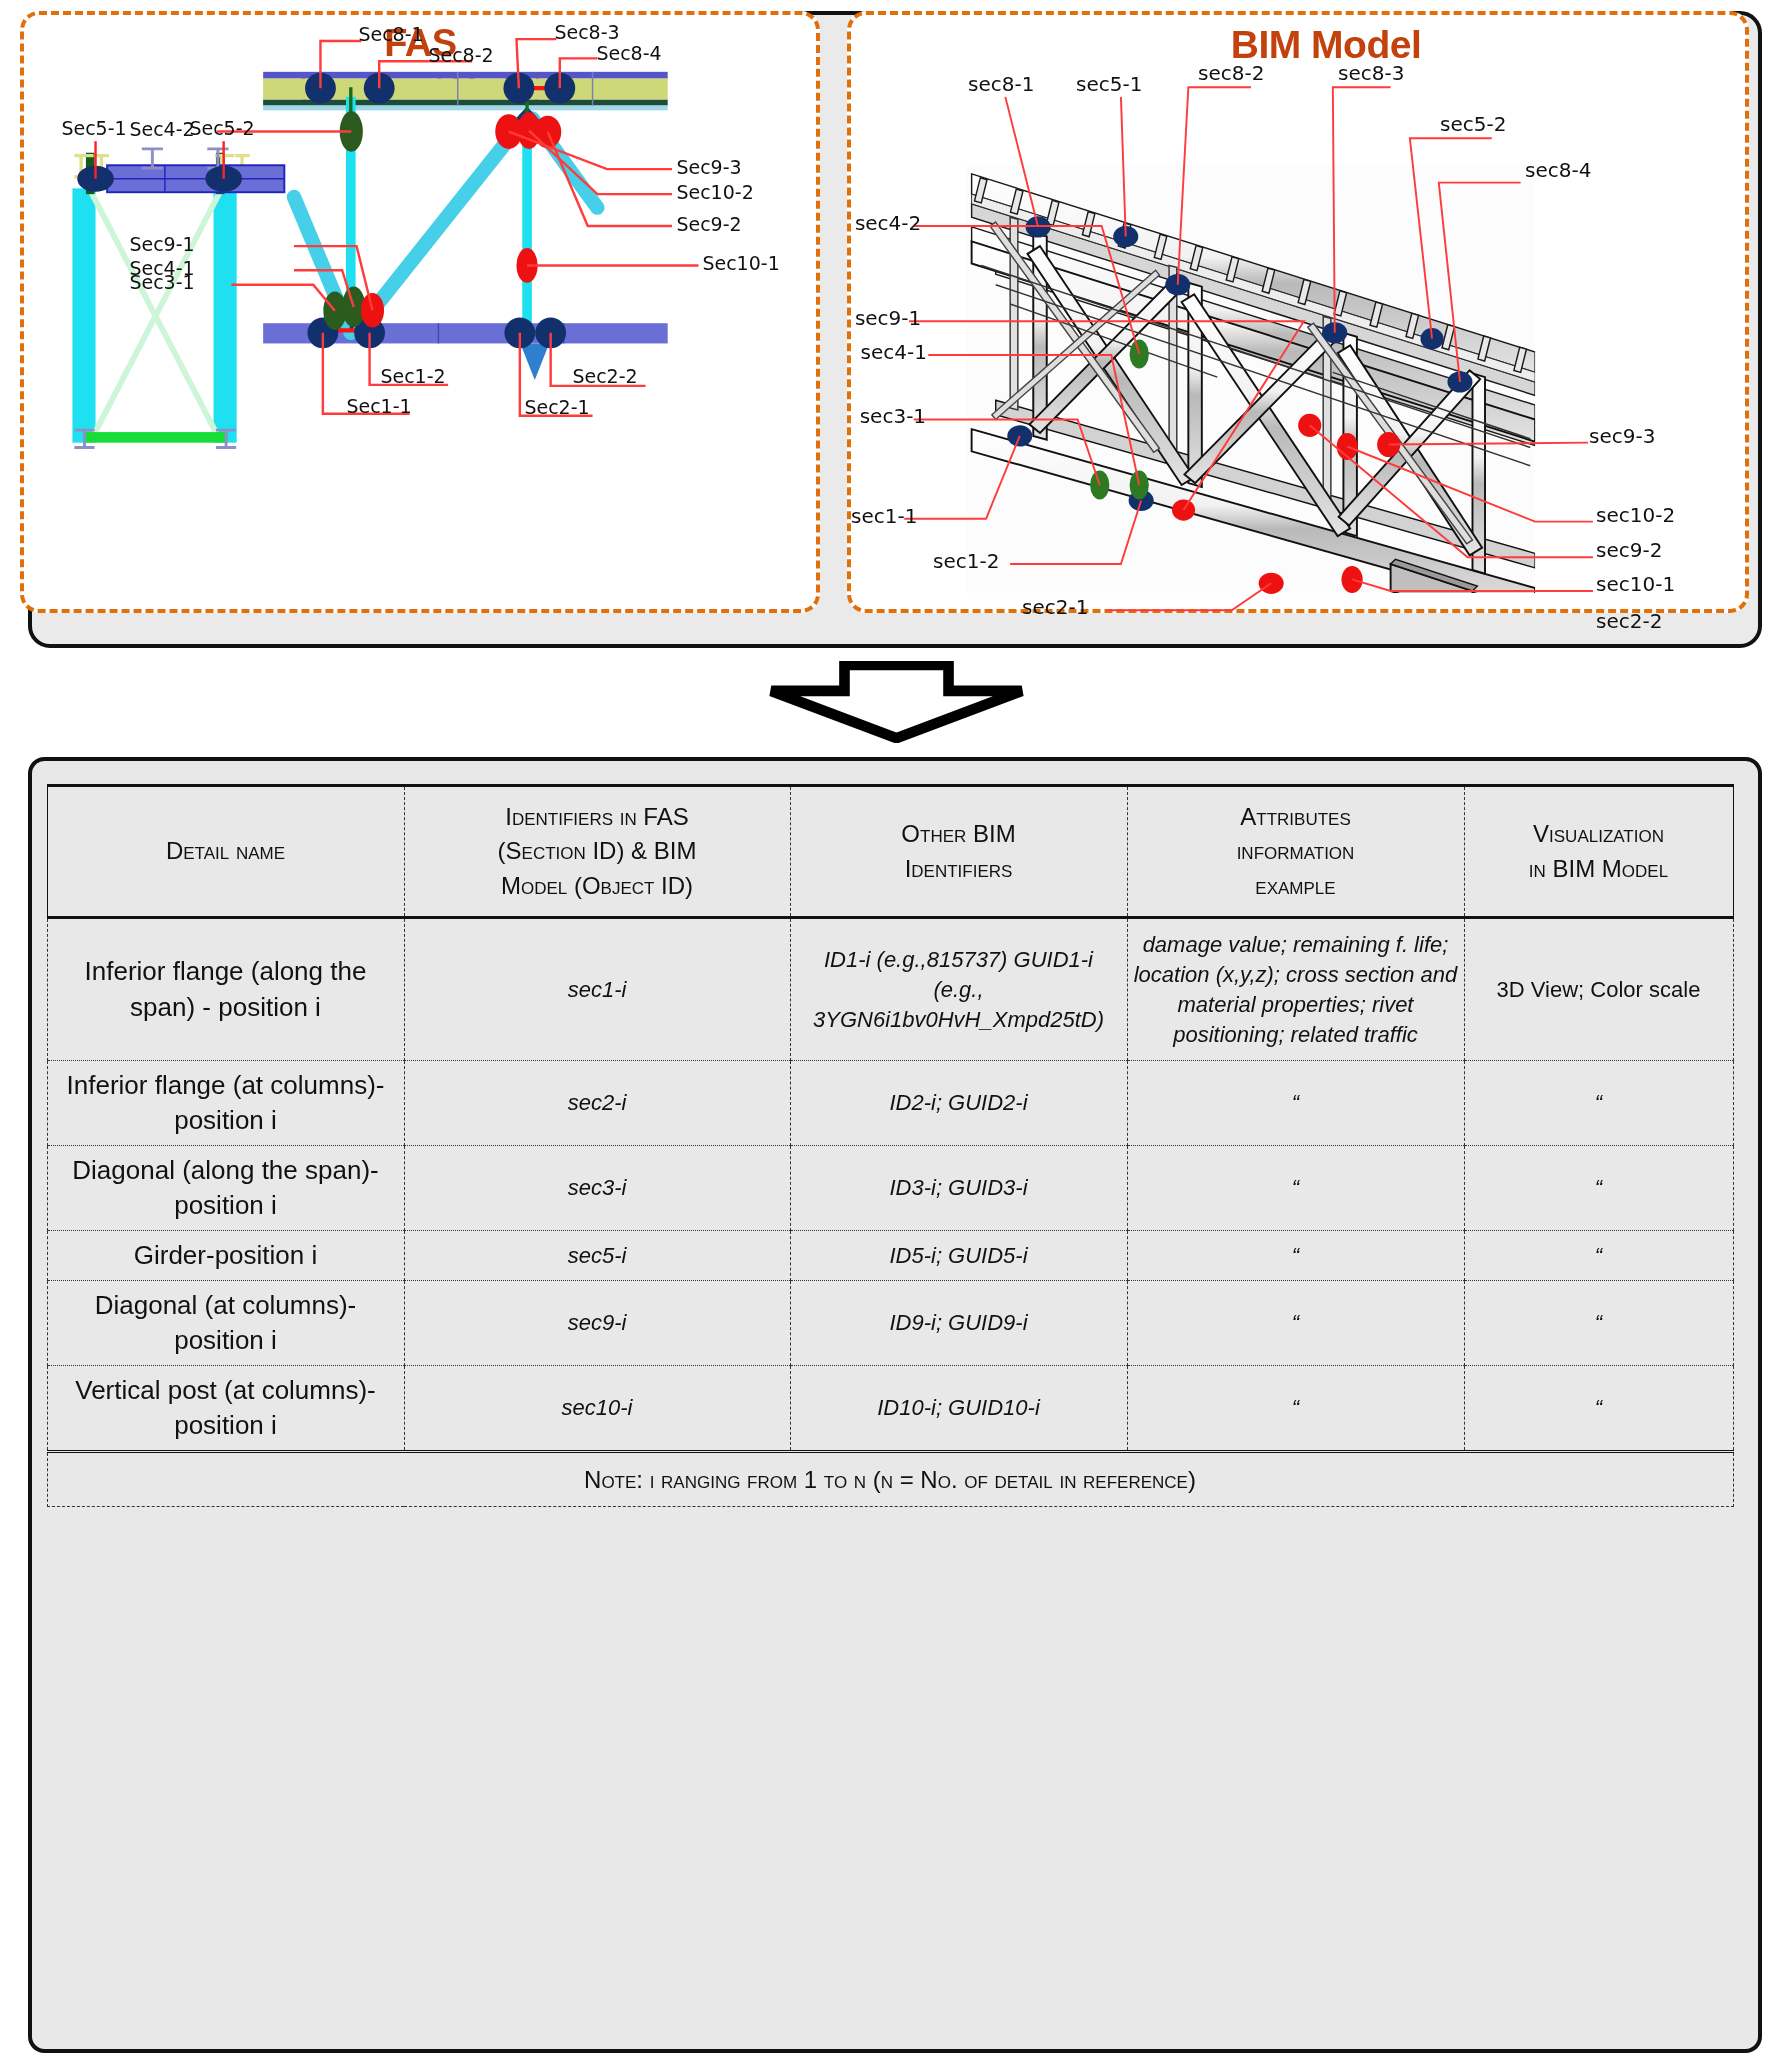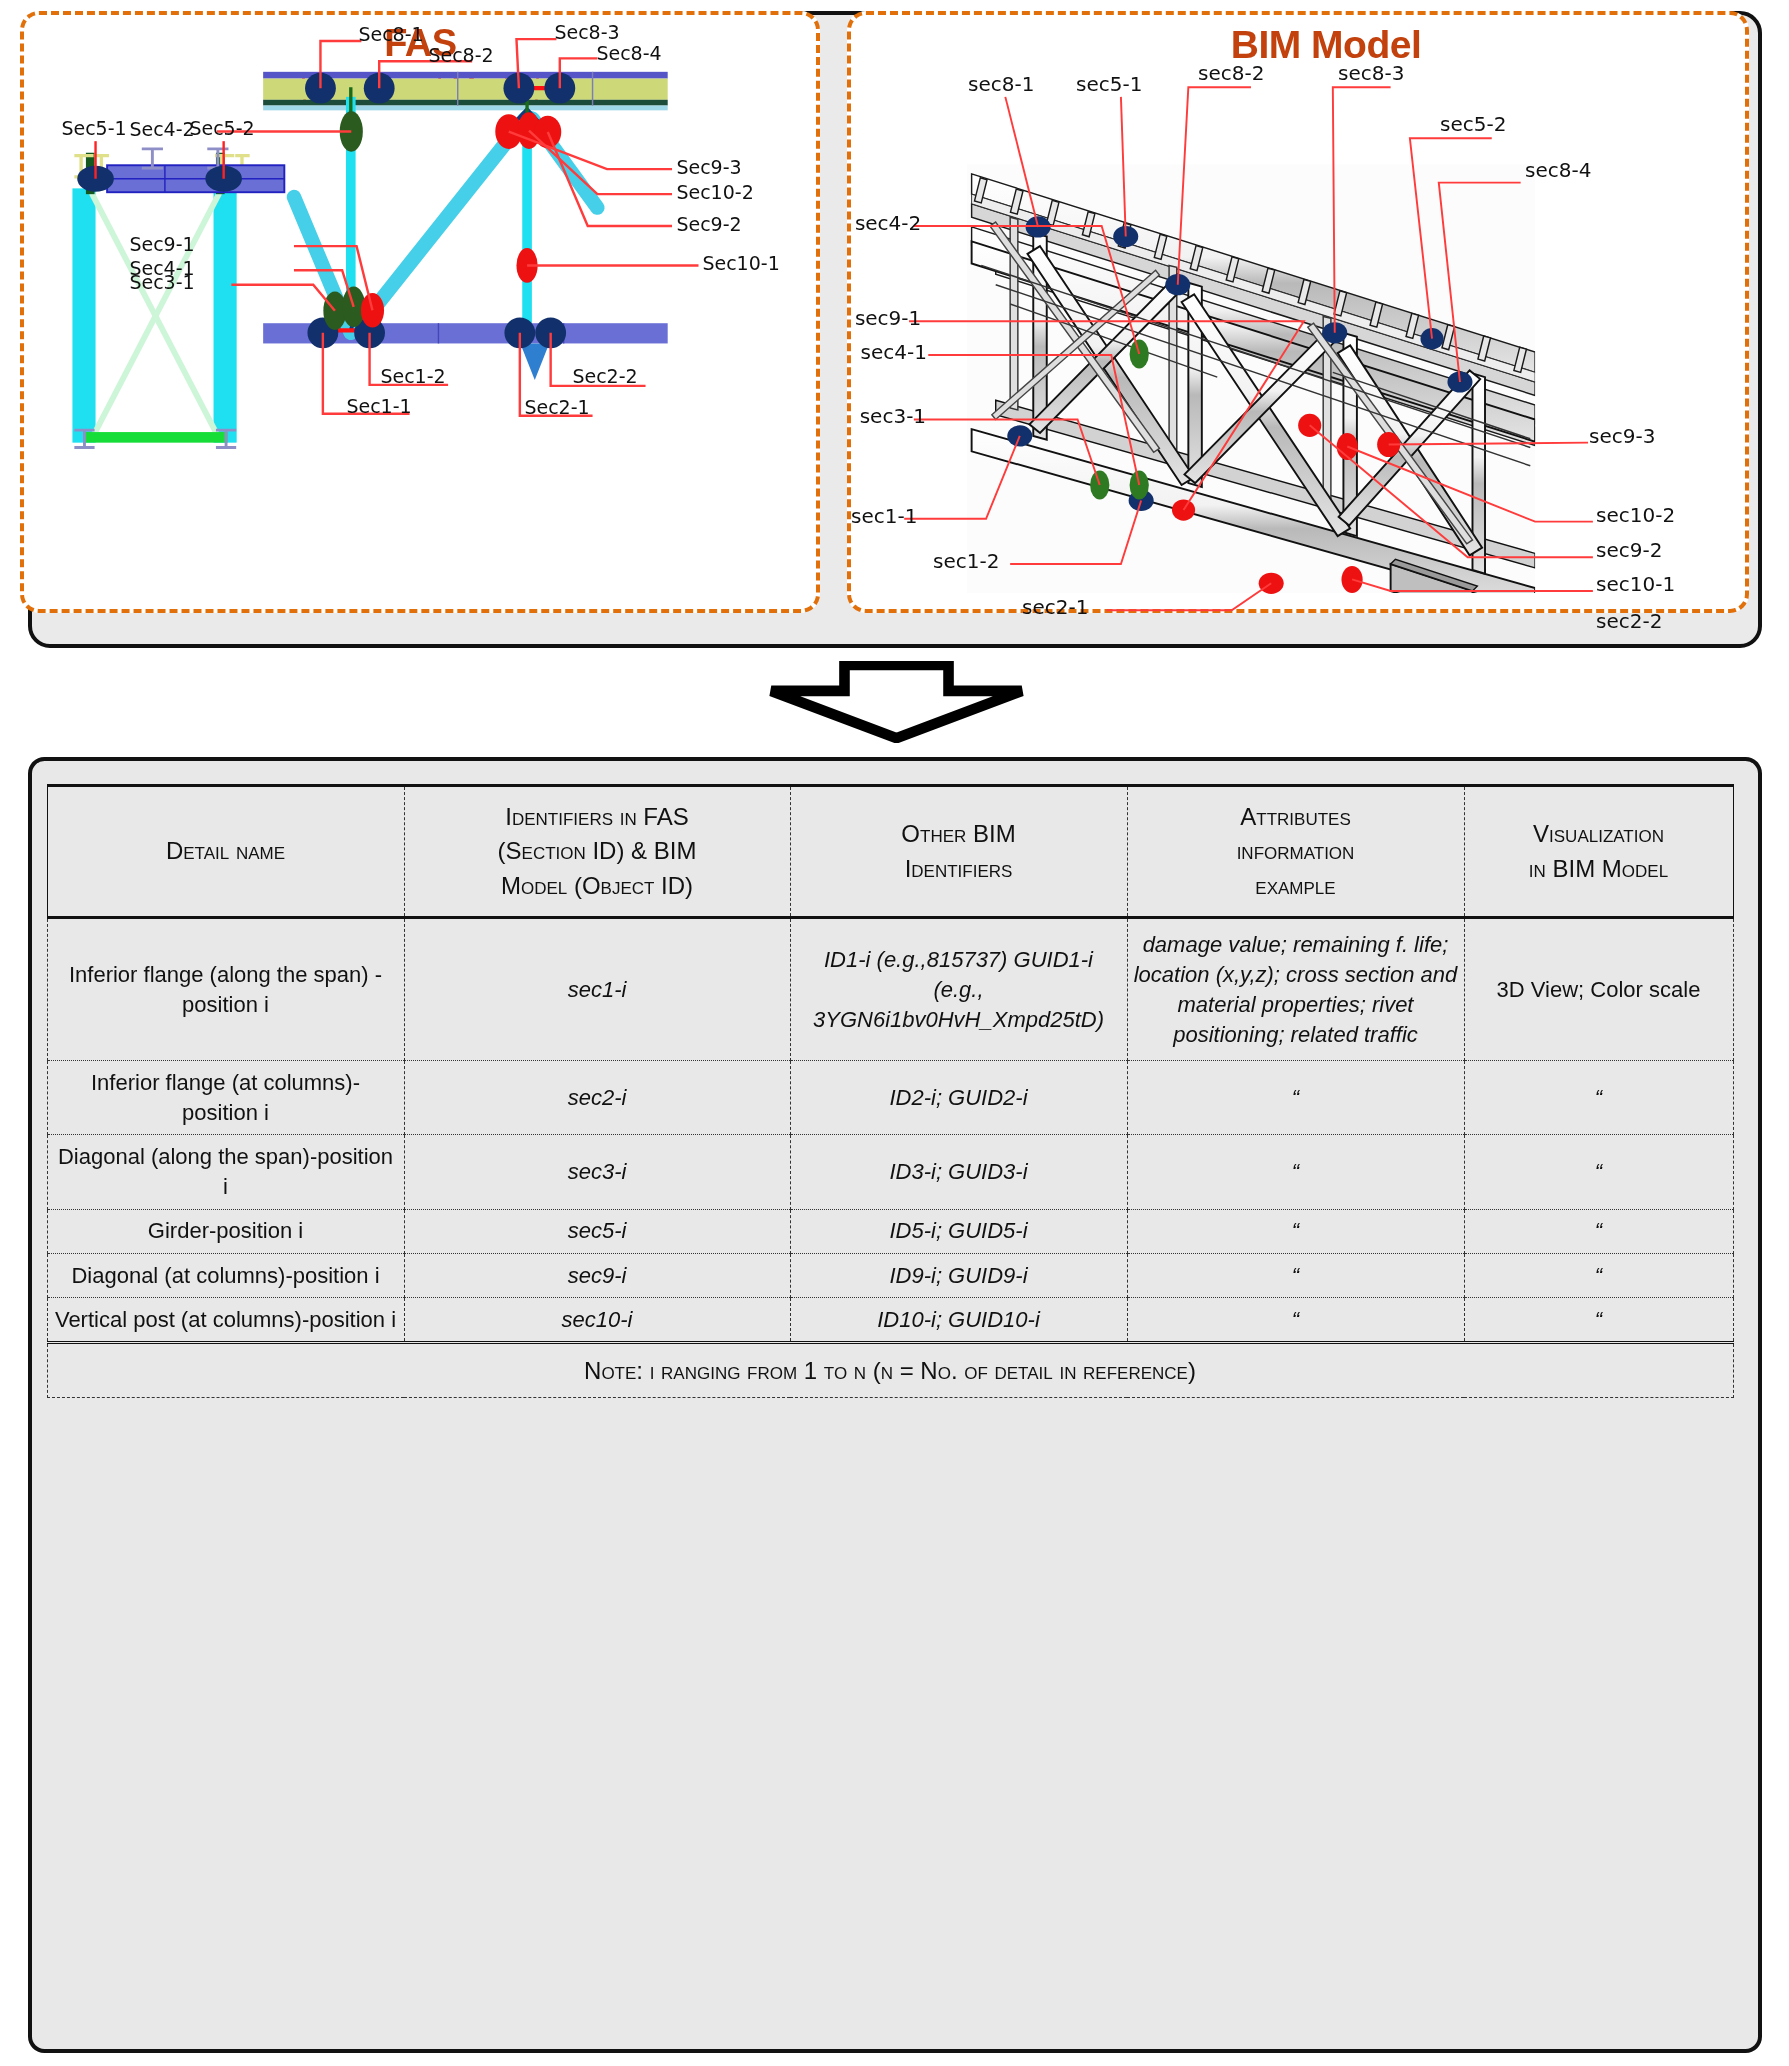--- a/index.html
+++ b/index.html
@@ -52,21 +52,21 @@
     text-align:center;vertical-align:middle;
     padding:6.7px 5.8px;color:#111;background:#e8e8e8;
   }
   table.main tr.hdr th{
     border-top:3.4px solid #111;border-bottom:3.4px solid #111;
     font-variant:small-caps;font-size:24px;font-weight:normal;line-height:1.45;
     padding:12.5px 4.8px;
   }
   table.main tr.hdr th:first-child{border-left:1.4px solid #111;}
   table.main tr.hdr th:last-child{border-right:1.4px solid #111;}
-  table.main td.c1{font-size:22px;line-height:1.36;}
+  table.main td.c1{font-size:26px;line-height:1.36;}
   table.main td.c2,table.main td.c3,table.main td.c4{font-style:italic;font-size:22px;line-height:1.36;}
   table.main td.c5{font-size:22px;line-height:1.36;margin-left:21px;}
   table.main td.ditto{font-style:italic;font-size:22px;}
   table.main tr.first-row td{padding-top:10.6px;padding-bottom:10.6px;}
   table.main tr.note td{
     border-top:3.9px double #111;border-left:1.4px dashed #333;border-right:1.4px dashed #333;
     border-bottom:1.4px dashed #333;
     font-variant:small-caps;font-size:24px;padding:12.5px 4.8px;
   }
 </style>

